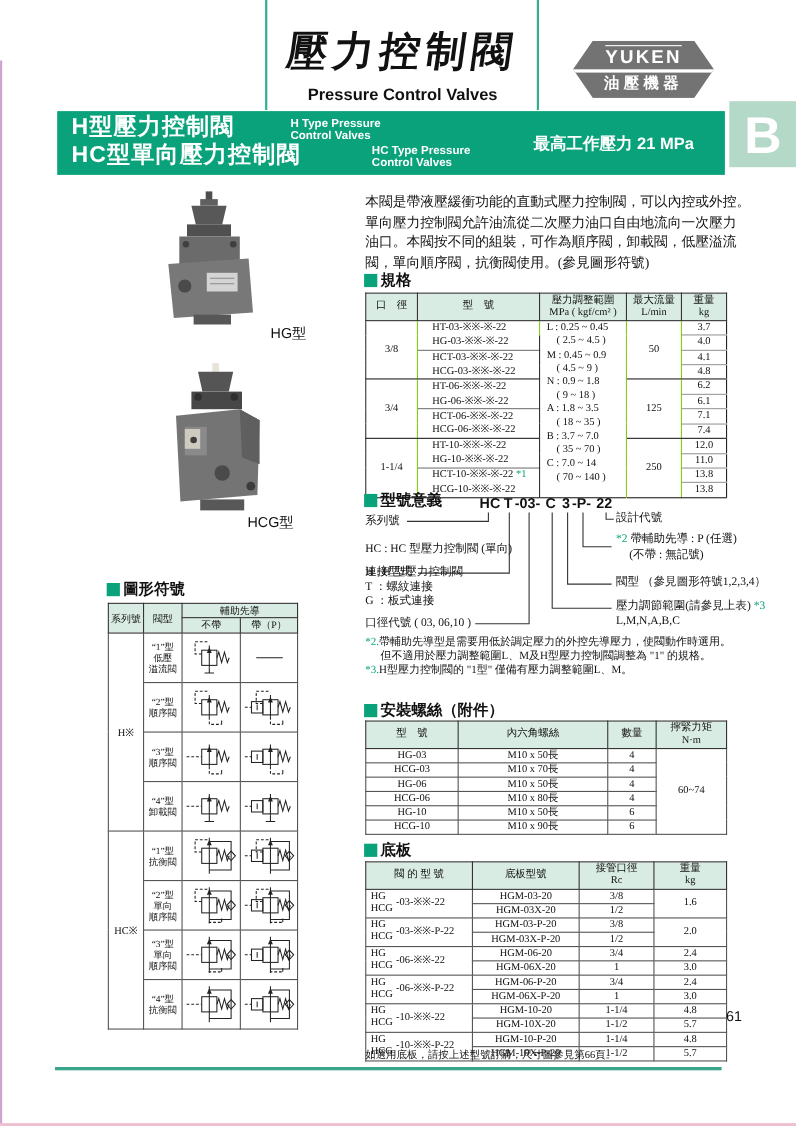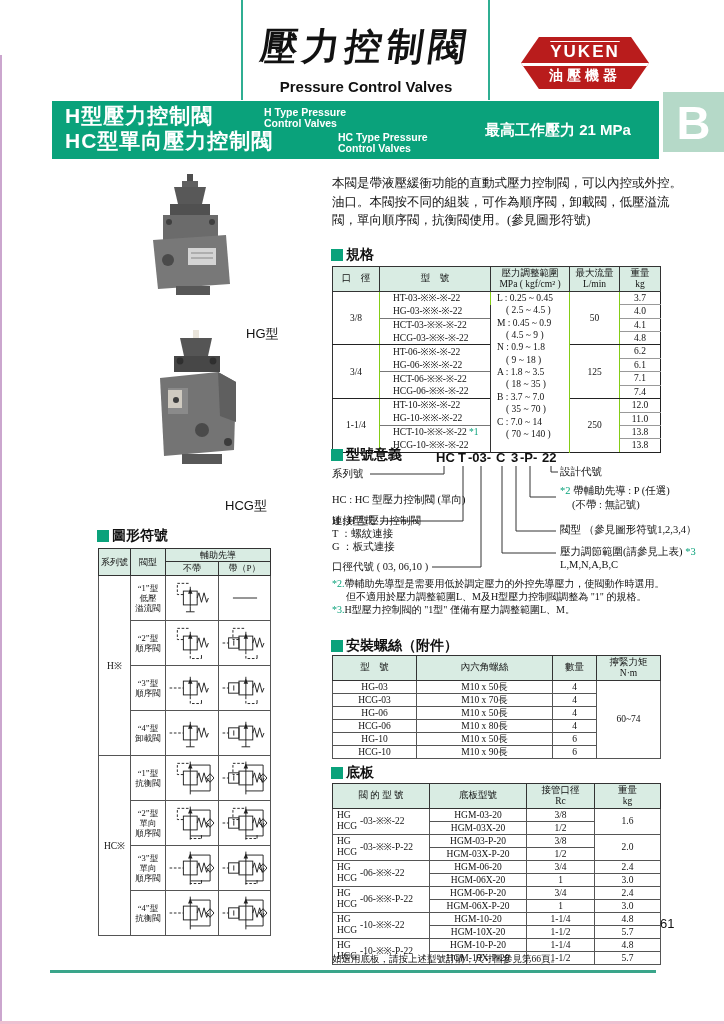--- a/index.html
+++ b/index.html
@@ -9,21 +9,21 @@
   .green{color:var(--accent);}
   
   .edge-left{left:0;top:55px;width:2px;height:969px;background:#cba6ce;}
   .edge-bottom{left:0;top:1021px;width:724px;height:3px;background:#eebfd0;}
   
   .vline{width:2px;background:#2fae92;top:0;height:100px;}
   .page-title{left:244px;top:22px;width:244px;text-align:center;font-size:37px;font-weight:bold;
               letter-spacing:5px;transform:skewX(-8deg);font-family:"Liberation Sans",sans-serif;}
   .page-subtitle{left:244px;top:78px;width:244px;text-align:center;font-size:15px;font-weight:bold;
                  font-family:"Liberation Sans",sans-serif;}
-  .logo{left:521px;top:37px;width:128px;height:52px;background:#b91c1c;color:#fff;text-align:center;
+  .logo{left:521px;top:37px;width:128px;height:52px;background:#737373;color:#fff;text-align:center;
         clip-path:polygon(0% 50%,14% 0%,86% 0%,100% 50%,86% 100%,14% 100%);
         font-family:"Liberation Sans",sans-serif;}
   .logo .brand{margin-top:5px;font-size:17px;font-weight:bold;letter-spacing:2px;text-decoration:overline;}
   .logo .bar{height:3px;background:#fff;margin:1px 0 1px 0;}
   .logo .jp{font-size:14px;font-weight:bold;letter-spacing:4px;}
   
   .banner{left:52px;top:101px;width:607px;height:58px;background:var(--accent);color:#fff;
           font-family:"Liberation Sans",sans-serif;}
   .banner .cjk{font-weight:bold;font-size:21px;letter-spacing:1px;line-height:1;}
   .banner .en{font-weight:bold;font-size:10.5px;line-height:11px;}
@@ -73,21 +73,21 @@
   .sym .fill{fill:#222;stroke:none;}
   .sym .dash{stroke-dasharray:3 2;}
   
   .code-part{position:absolute;font-family:"Liberation Sans",sans-serif;font-weight:bold;font-size:13px;}
   .mc-label{position:absolute;font-size:10.5px;line-height:12px;white-space:nowrap;}
   
   .fnote{font-size:10px;line-height:13.2px;white-space:nowrap;}
   
   .rule{left:50px;top:970px;width:606px;height:3px;background:#3aa58a;}
   .pageno{left:660px;top:916px;font-size:13px;font-family:"Liberation Sans",sans-serif;}
-  .photo-label{font-size:13px;font-family:"Liberation Sans",sans-serif;margin-top:31px;}
+  .photo-label{font-size:13px;font-family:"Liberation Sans",sans-serif;}
 </style>
 </head>
 <body>
 
 <div class="page">
 
   <div class="abs edge-left"></div>
   <div class="abs edge-bottom"></div>
 
   <div class="abs vline" style="left:241px;"></div>
@@ -149,20 +149,21 @@
       <circle cx="62" cy="100" r="7" fill="#4a4a4a"></circle>
         <circle cx="36" cy="70" r="3" fill="#3d3d3d"></circle>
       <rect x="42" y="124" width="40" height="10" fill="#585858"></rect>
       <circle cx="88" cy="112" r="4" fill="#3c3c3c"></circle>
     </svg>
   </div>
   <div class="abs photo-label" style="left:225px;top:466px;">HCG型</div>
 
   <div class="abs intro" id="intro">
       <div>本閥是帶液壓緩衝功能的直動式壓力控制閥，可以內控或外控。</div>
+      <div>單向壓力控制閥允許油流從二次壓力油口自由地流向一次壓力</div>
       <div>油口。本閥按不同的組裝，可作為順序閥，卸載閥，低壓溢流</div>
       <div>閥，單向順序閥，抗衡閥使用。(參見圖形符號)</div>
     </div>
 
   <div class="abs sec" style="left:331px;top:246px;">
     <span class="sq"></span>
     <span>規格</span>
   </div>
   <table class="abs" id="specs-table" style="left:332px;top:266px;">
     <colgroup>

